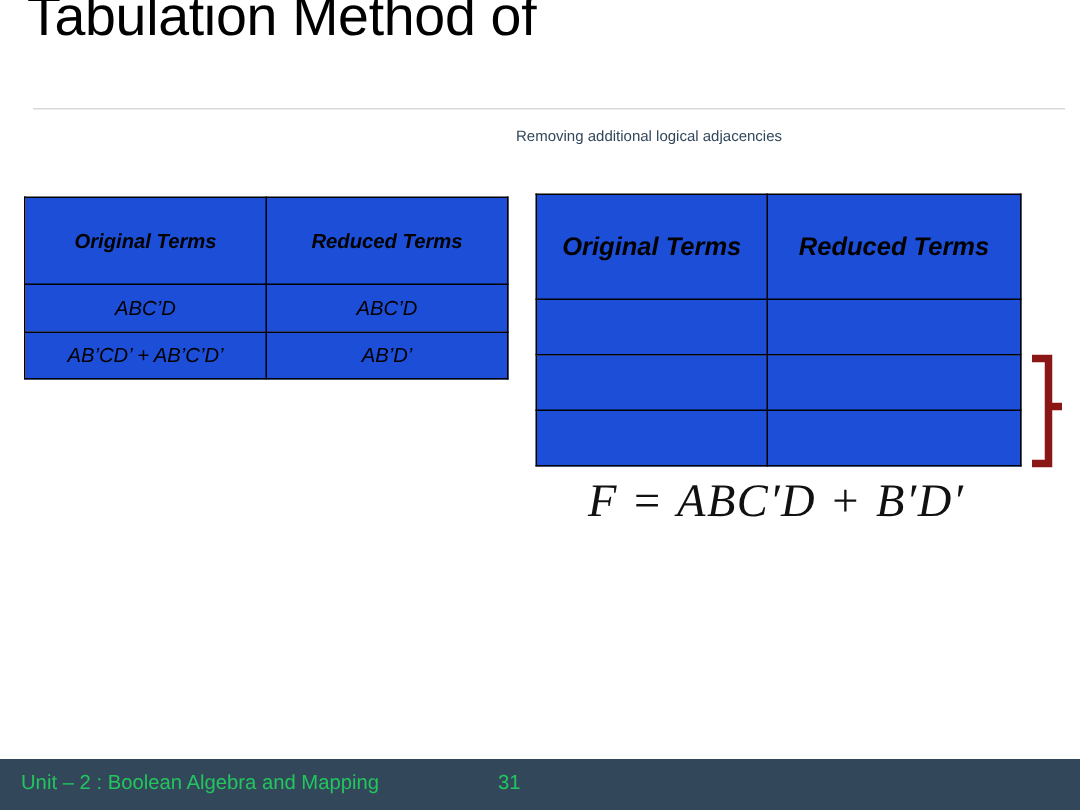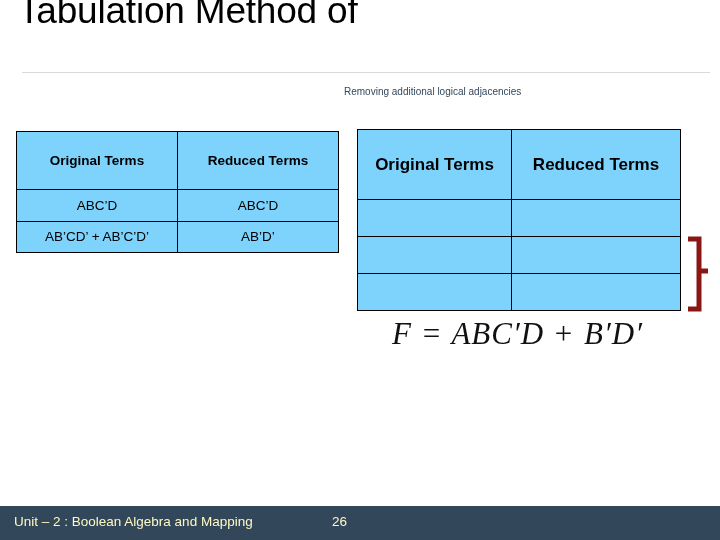--- a/index.html
+++ b/index.html
@@ -56,22 +56,23 @@
   
   table.grid {
     border-collapse: collapse;
     table-layout: fixed;
   }
   table.grid td, table.grid th {
     border: 1px solid #000000;
     text-align: center;
     vertical-align: middle;
     color: #000000;
-    background: #7dd3fc;
+    background: #1d4ed8;
     padding: 0;
+    font-style: italic;
   }
 
   
   #left-table {
     position: absolute;
     left: 16px;
     top: 131px;
     width: 322px;
   }
   #left-table col.c1 { width: 161px; }
@@ -135,21 +136,21 @@
   }
 
   
   #footer-bar {
     position: absolute;
     left: 0;
     right: 0;
     top: 506px;
     height: 34px;
     background: #33475b;
-    color: #fef9c3;
+    color: #22c55e;
   }
   #footer-unit {
     position: absolute;
     left: 14px;
     top: 8px;
     font-size: 13.5px;
     white-space: nowrap;
   }
   #footer-page {
     position: absolute;
@@ -235,14 +236,14 @@
 <div id="equation">
   <span>F</span>
   <span class="op">=</span>
   <span>ABC′D</span>
   <span class="op">+</span>
   <span>B′D′</span>
 </div>
 
 <div id="footer-bar" style="background: rgb(51, 71, 91);">
   <div id="footer-unit">Unit – 2 : Boolean Algebra and Mapping</div>
-  <div id="footer-page">26</div>
+  <div id="footer-page">31</div>
 </div>
 
 </body></html>

